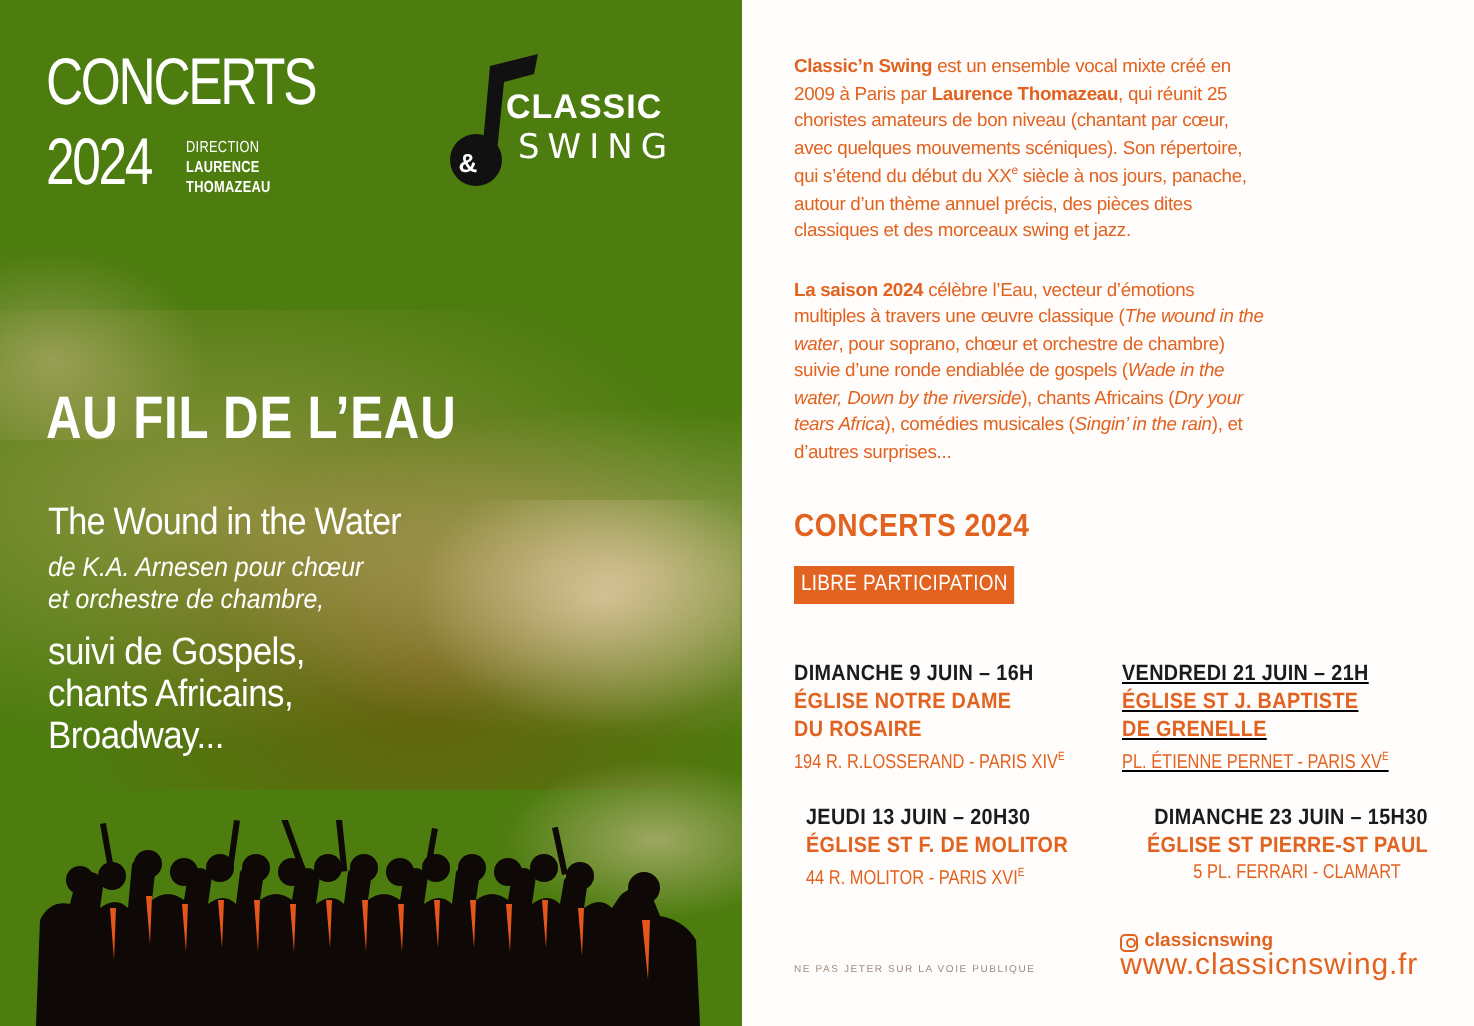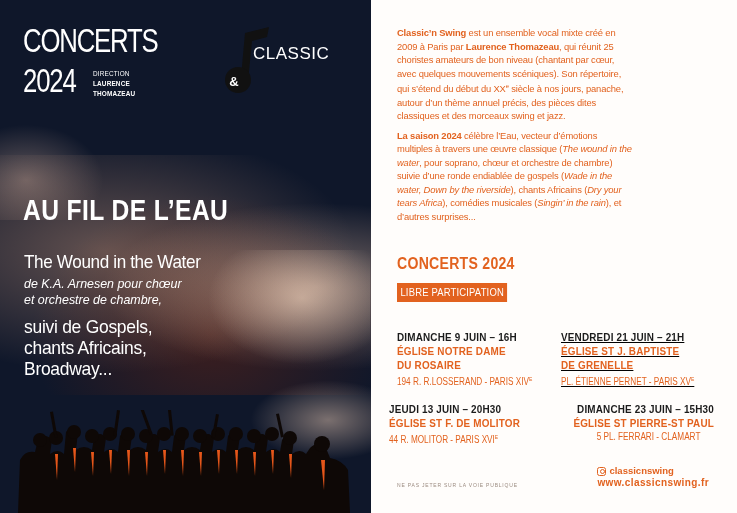--- a/index.html
+++ b/index.html
@@ -2,21 +2,21 @@
 <html><head>
 <meta charset="utf-8">
 <style>
   * { box-sizing: border-box; margin: 0; padding: 0; }
   html, body { width: 737px; height: 513px; overflow: hidden; background: #fffdfb; }
   body { position: relative; font-family: "Liberation Sans", sans-serif; }
 
   
   .left {
     position: absolute; left: 0; top: 0; width: 371px; height: 513px; overflow: hidden;
-    background: #0f172a;
+    background: #4d7c0f;
   }
   .wave-a {
     position: absolute; left: -20px; top: 155px; width: 420px; height: 240px;
     background: radial-gradient(ellipse at 30% 40%, rgba(255,190,150,0.35), rgba(229,86,26,0) 60%),
                 radial-gradient(ellipse at 80% 55%, rgba(255,210,180,0.45), rgba(229,86,26,0) 45%),
                 radial-gradient(ellipse at 55% 75%, rgba(150,45,10,0.35), rgba(229,86,26,0) 55%);
   }
   .wave-b {
     position: absolute; left: 200px; top: 250px; width: 170px; height: 120px;
     background: radial-gradient(ellipse at 60% 40%, rgba(255,225,200,0.55), rgba(229,86,26,0) 65%);
@@ -43,21 +43,21 @@
   .direction {
     position: absolute; left: 93px; top: 69px; color: #fff;
     font-size: 8px; line-height: 10px; font-weight: bold; letter-spacing: 0.2px;
     transform: scaleX(0.8); transform-origin: left top;
   }
   .direction .lbl { font-weight: normal; }
 
   .logo { position: absolute; left: 221px; top: 25px; width: 130px; height: 70px; }
   .logo-classic {
     position: absolute; left: 253px; top: 44px; color: #fff;
-    font-size: 17px; font-weight: normal; letter-spacing: 0.5px;
+    font-size: 17px; font-weight: bold; letter-spacing: 0.5px;
   }
   .logo-swing {
     position: absolute; left: 259px; top: 64px; color: #fff;
     font-size: 17px; letter-spacing: 4px; font-family: "DejaVu Sans", sans-serif; font-weight: normal;
   }
   .logo-amp {
     position: absolute; left: 227px; top: 74px; color: #fff; font-size: 13px; font-weight: bold;
     width: 14px; text-align: center;
   }
 
@@ -84,21 +84,21 @@
 
   .choir { position: absolute; left: 0; top: 410px; width: 371px; height: 103px; }
 
   
   .right { position: absolute; left: 371px; top: 0; width: 366px; height: 513px; background: #fffdfb; }
   .intro {
     position: absolute; left: 26px; top: 26px; width: 238px; color: #e2621f;
     font-size: 9.4px; line-height: 13.5px; letter-spacing: -0.15px;
   }
   .intro b { font-weight: bold; }
-  .intro p + p { margin-top: 6px; }
+  .intro p + p { margin-top: 16px; }
   .intro .bold-upright { font-weight: bold; font-style: normal; }
   .intro i { font-style: italic; }
 
   .concerts-head {
     position: absolute; left: 26px; top: 255px; color: #e2621f;
     font-size: 16px; font-weight: bold; letter-spacing: 0.3px;
     transform: scaleX(0.88); transform-origin: left top;
   }
   .libre {
     position: absolute; left: 26px; top: 283px; height: 19px; padding: 0 4px;
@@ -124,21 +124,21 @@
   .notice {
     position: absolute; left: 26px; top: 482px; color: #9b8b80; font-size: 5px; letter-spacing: 0.8px;
   }
   .social { position: absolute; right: 28px; top: 465px; text-align: right; }
   .insta {
     color: #e2621f; font-size: 9.5px; font-weight: bold; line-height: 12px;
     display: flex; align-items: center; justify-content: flex-start; gap: 3px;
   }
   .insta-icon { width: 9px; height: 9px; border: 1.3px solid #e2621f; border-radius: 2.5px; position: relative; }
   .insta-icon::after { content: ""; position: absolute; left: 1.4px; top: 1.4px; width: 3px; height: 3px; border: 1px solid #e2621f; border-radius: 50%; }
-  .web { color: #e2621f; font-size: 10px; font-weight: bold; line-height: 12px; letter-spacing: 0.4px; }
+  .web { color: #e2621f; font-size: 15px; font-weight: normal; line-height: 12px; letter-spacing: 0.4px; }
 </style>
 </head>
 <body>
 
 <div class="left">
   <div class="wave-d"></div>
   <div class="wave-a"></div>
   <div class="wave-b"></div>
   <div class="wave-c"></div>
 
@@ -149,20 +149,21 @@
     <div>LAURENCE</div>
     <div>THOMAZEAU</div>
   </div>
 
   <svg class="logo" viewBox="0 0 130 70">
     <path d="M20 52 L24 8 L48 2 L46 12 L31 16 L27 56 Z" fill="#111"></path>
     <circle cx="17" cy="55" r="13" fill="#111"></circle>
   </svg>
   <div class="logo-amp">&amp;</div>
   <div class="logo-classic">CLASSIC</div>
+  <div class="logo-swing">SWING</div>
 
   <div class="title">AU FIL DE L’EAU</div>
   <div class="sub1">The Wound in the Water</div>
   <div class="sub2">
     <div>de K.A. Arnesen pour chœur</div>
     <div>et orchestre de chambre,</div>
   </div>
   <div class="sub3">
     <div>suivi de Gospels,</div>
     <div>chants Africains,</div>
@@ -231,21 +232,21 @@
     <div class="addr"><span>194 R. R.LOSSERAND - PARIS XIV</span><sup>E</sup></div>
   </div>
 
   <div class="event" style="left:190px; top:330px;text-decoration:underline;">
     <div class="date">VENDREDI 21 JUIN – 21H</div>
     <div class="venue">ÉGLISE ST J. BAPTISTE</div>
     <div class="venue">DE GRENELLE</div>
     <div class="addr"><span>PL. ÉTIENNE PERNET - PARIS XV</span><sup>E</sup></div>
   </div>
 
-  <div class="event" style="left:18px; top:402px;">
+  <div class="event" style="left:32px; top:402px;">
     <div class="date">JEUDI 13 JUIN – 20H30</div>
     <div class="venue">ÉGLISE ST F. DE MOLITOR</div>
     <div class="addr"><span>44 R. MOLITOR - PARIS XVI</span><sup>E</sup></div>
   </div>
 
   <div class="event" style="left:190px; top:402px;text-align:right;">
     <div class="date">DIMANCHE 23 JUIN – 15H30</div>
     <div class="venue">ÉGLISE ST PIERRE-ST PAUL</div>
     <div class="addr"><span>5 PL. FERRARI - CLAMART</span></div>
   </div>

